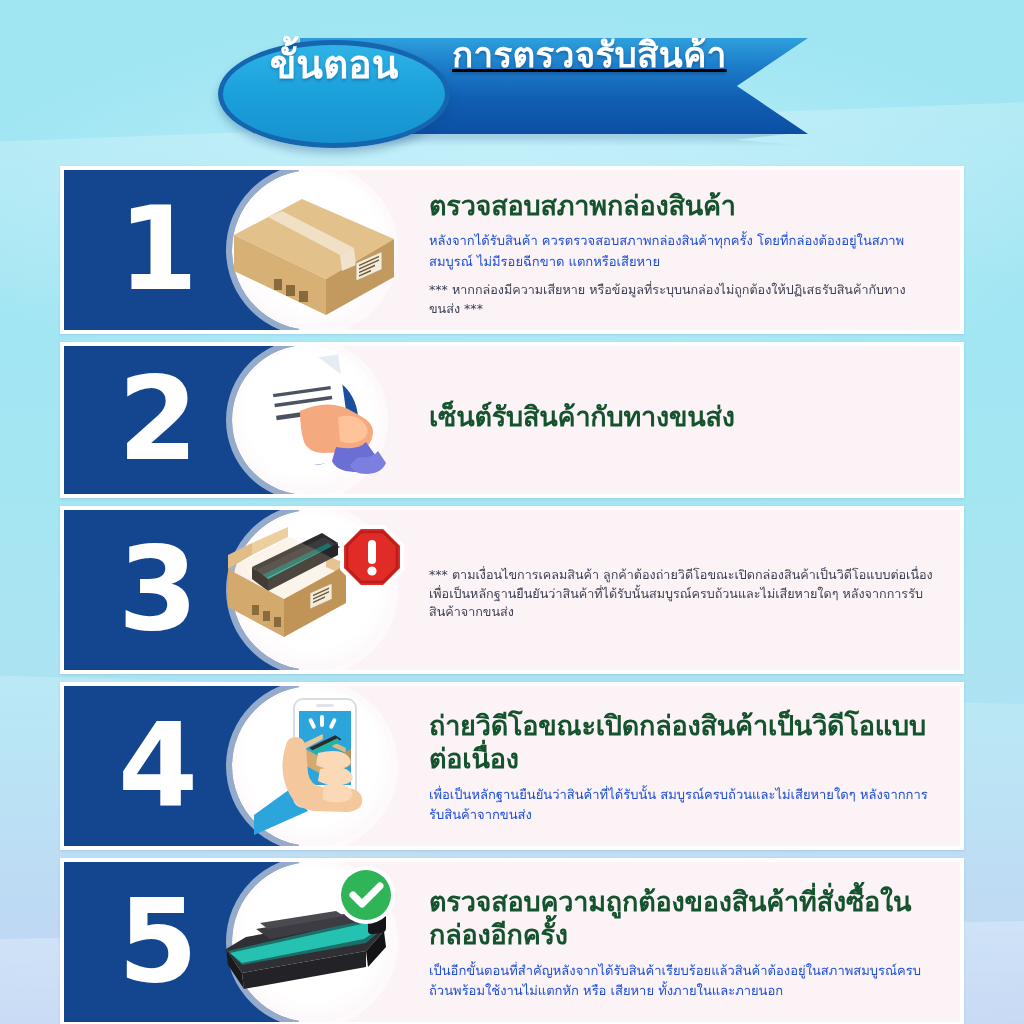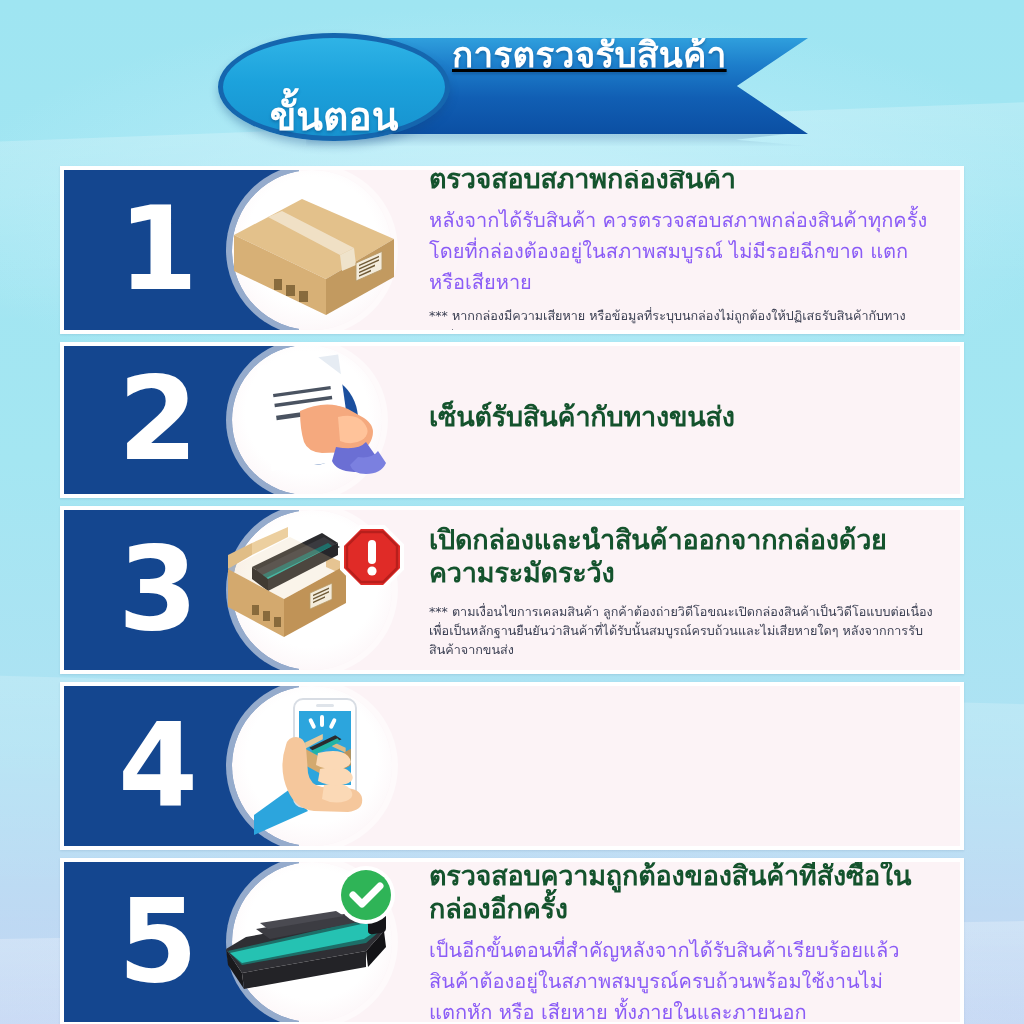--- a/index.html
+++ b/index.html
@@ -45,26 +45,26 @@
     clip-path: polygon(0 0, 100% 0, 86% 55%, 100% 100%, 0 100%);
     filter:blur(2px);
   }
   .banner-title {
     color:#ffffff; font-size:35px; font-weight:bold;
     letter-spacing:.3px; line-height:1;
     text-shadow:0 2px 3px rgba(0,40,90,.35);
     white-space:nowrap;
   }
   .oval {
-    position:absolute; left:218px; top:1px; width:232px; height:108px;
+    position:absolute; left:218px; top:8px; width:232px; height:108px;
     border-radius:50%;
     background:linear-gradient(180deg,#2fb3e6 0%, #1ca2dc 45%, #1792cf 100%);
     border:5px solid #1566ae;
     box-shadow:0 5px 9px rgba(20,70,130,.32);
-    display:flex; align-items:flex-end; justify-content:center;
+    display:flex; align-items:flex-start; justify-content:center;
     z-index:3;
   }
   .oval-title {
     color:#ffffff; font-size:39px; font-weight:bold; line-height:1;
     text-shadow:0 2px 3px rgba(0,50,100,.35);
     white-space:nowrap;
   }
 
   
   .steps { position:absolute; left:60px; top:166px; width:904px; }
@@ -123,21 +123,21 @@
     padding:18px 24px 14px 130px;
     display:flex; flex-direction:column; justify-content:center;
   }
   .card.h1 .body { padding-top:22px; }
   .title {
     color:#14532d; font-size:27px; font-weight:bold;
     line-height:1.22; margin-bottom:9px;
     letter-spacing:-.2px;
   }
   .desc {
-    color:#8b5cf6; font-size:20px; line-height:1.55;
+    color:#1d4ed8; font-size:13px; line-height:1.55;
     max-width:600px;
   }
   .note {
     color:#3a3f52; font-size:12.6px; line-height:1.5;
     margin-top:9px; max-width:610px;
   }
   .note.tight { margin-top:4px; }
 
   svg { display:block; overflow:visible; }
 </style>
@@ -268,21 +268,20 @@
           <g transform="translate(118,0)">
             <polygon points="20,2 44,2 62,20 62,44 44,62 20,62 2,44 2,20" fill="#e02b27" stroke="#ffffff" stroke-width="4"></polygon>
             <polygon points="21,7 43,7 57,21 57,43 43,57 21,57 7,43 7,21" fill="none" stroke="#b81f1c" stroke-width="2.4"></polygon>
             <rect x="28" y="15" width="8" height="24" rx="4" fill="#ffffff"></rect>
             <circle cx="32" cy="46" r="4.6" fill="#ffffff"></circle>
           </g>
         </g>
       </svg>
     </div>
     <div class="body">
-      <div class="title">เปิดกล่องและนำสินค้าออกจากกล่องด้วยความระมัดระวัง</div>
       <div class="note tight">*** ตามเงื่อนไขการเคลมสินค้า ลูกค้าต้องถ่ายวิดีโอขณะเปิดกล่องสินค้าเป็นวิดีโอแบบต่อเนื่อง เพื่อเป็นหลักฐานยืนยันว่าสินค้าที่ได้รับนั้นสมบูรณ์ครบถ้วนและไม่เสียหายใดๆ หลังจากการรับสินค้าจากขนส่ง</div>
     </div>
   </div>
 
   <div class="card h4">
     <div class="numpanel">
       <span class="num">4</span>
     </div>
     <div class="spot"></div>
     <div class="art">
@@ -307,20 +306,24 @@
           <circle cx="75" cy="103" r="7" fill="#e63c35"></circle>
           <rect x="66" y="11" width="18" height="3" rx="1.5" fill="#dfe4ea"></rect>
           <path d="M36 52 q-8 24 2 46 q8 18 26 20 l34 1 q16 -2 14 -14 q-2 -10 -18 -10 l-22 -1 q-12 -2 -14 -14 l-2 -26 q-2 -10 -10 -10 q-8 0 -10 8 z" fill="#f5c79c"></path>
           <g fill="#fbd9b6">
             <path d="M74 92 q20 -4 26 4 q6 8 -4 12 q-12 4 -24 -2 z"></path>
             <path d="M70 76 q22 -5 30 3 q7 8 -4 12 q-14 4 -28 -3 z"></path>
             <path d="M68 60 q22 -5 30 3 q7 8 -4 12 q-14 4 -28 -3 z"></path>
           </g>
         </g>
       </svg>
+    </div>
+    <div class="body">
+      <div class="title">ถ่ายวิดีโอขณะเปิดกล่องสินค้าเป็นวิดีโอแบบต่อเนื่อง</div>
+      <div class="desc">เพื่อเป็นหลักฐานยืนยันว่าสินค้าที่ได้รับนั้น สมบูรณ์ครบถ้วนและไม่เสียหายใดๆ หลังจากการรับสินค้าจากขนส่ง</div>
     </div>
   </div>
 
   <div class="card h5">
     <div class="numpanel">
       <span class="num">5</span>
     </div>
     <div class="spot"></div>
     <div class="art">
       <svg viewBox="0 0 200 150" width="200" height="150">

